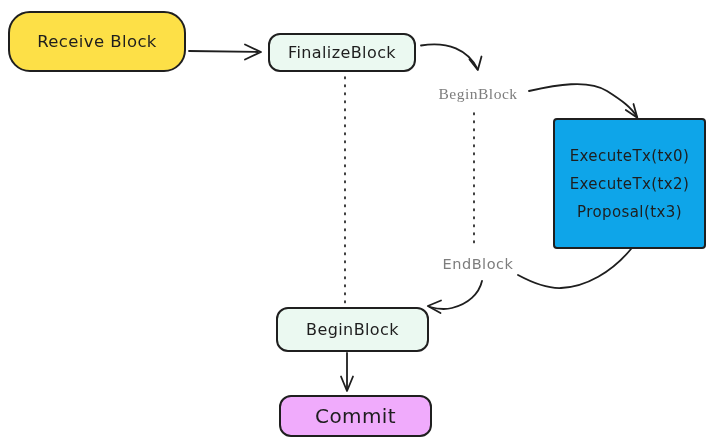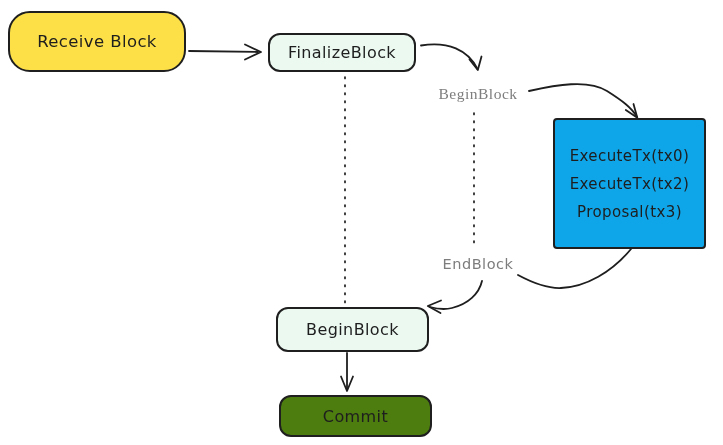--- a/index.html
+++ b/index.html
@@ -61,23 +61,23 @@
   .node-consensus {
     left: 276px; top: 307px;
     width: 153px; height: 45px;
     background: #ebf9f1;
     border-radius: 12px;
     font-size: 16px;
   }
   .node-commit {
     left: 279px; top: 395px;
     width: 153px; height: 42px;
-    background: #4d7c0f;
+    background: #f0abfc;
     border-radius: 12px;
-    font-size: 16px;
+    font-size: 20px;
   }
   .edge-label {
     position: absolute;
     color: #7d7d7d;
     text-align: center;
     letter-spacing: 0.5px;
     white-space: nowrap;
   }
   .label-begin {
     left: 428px; top: 85px;

